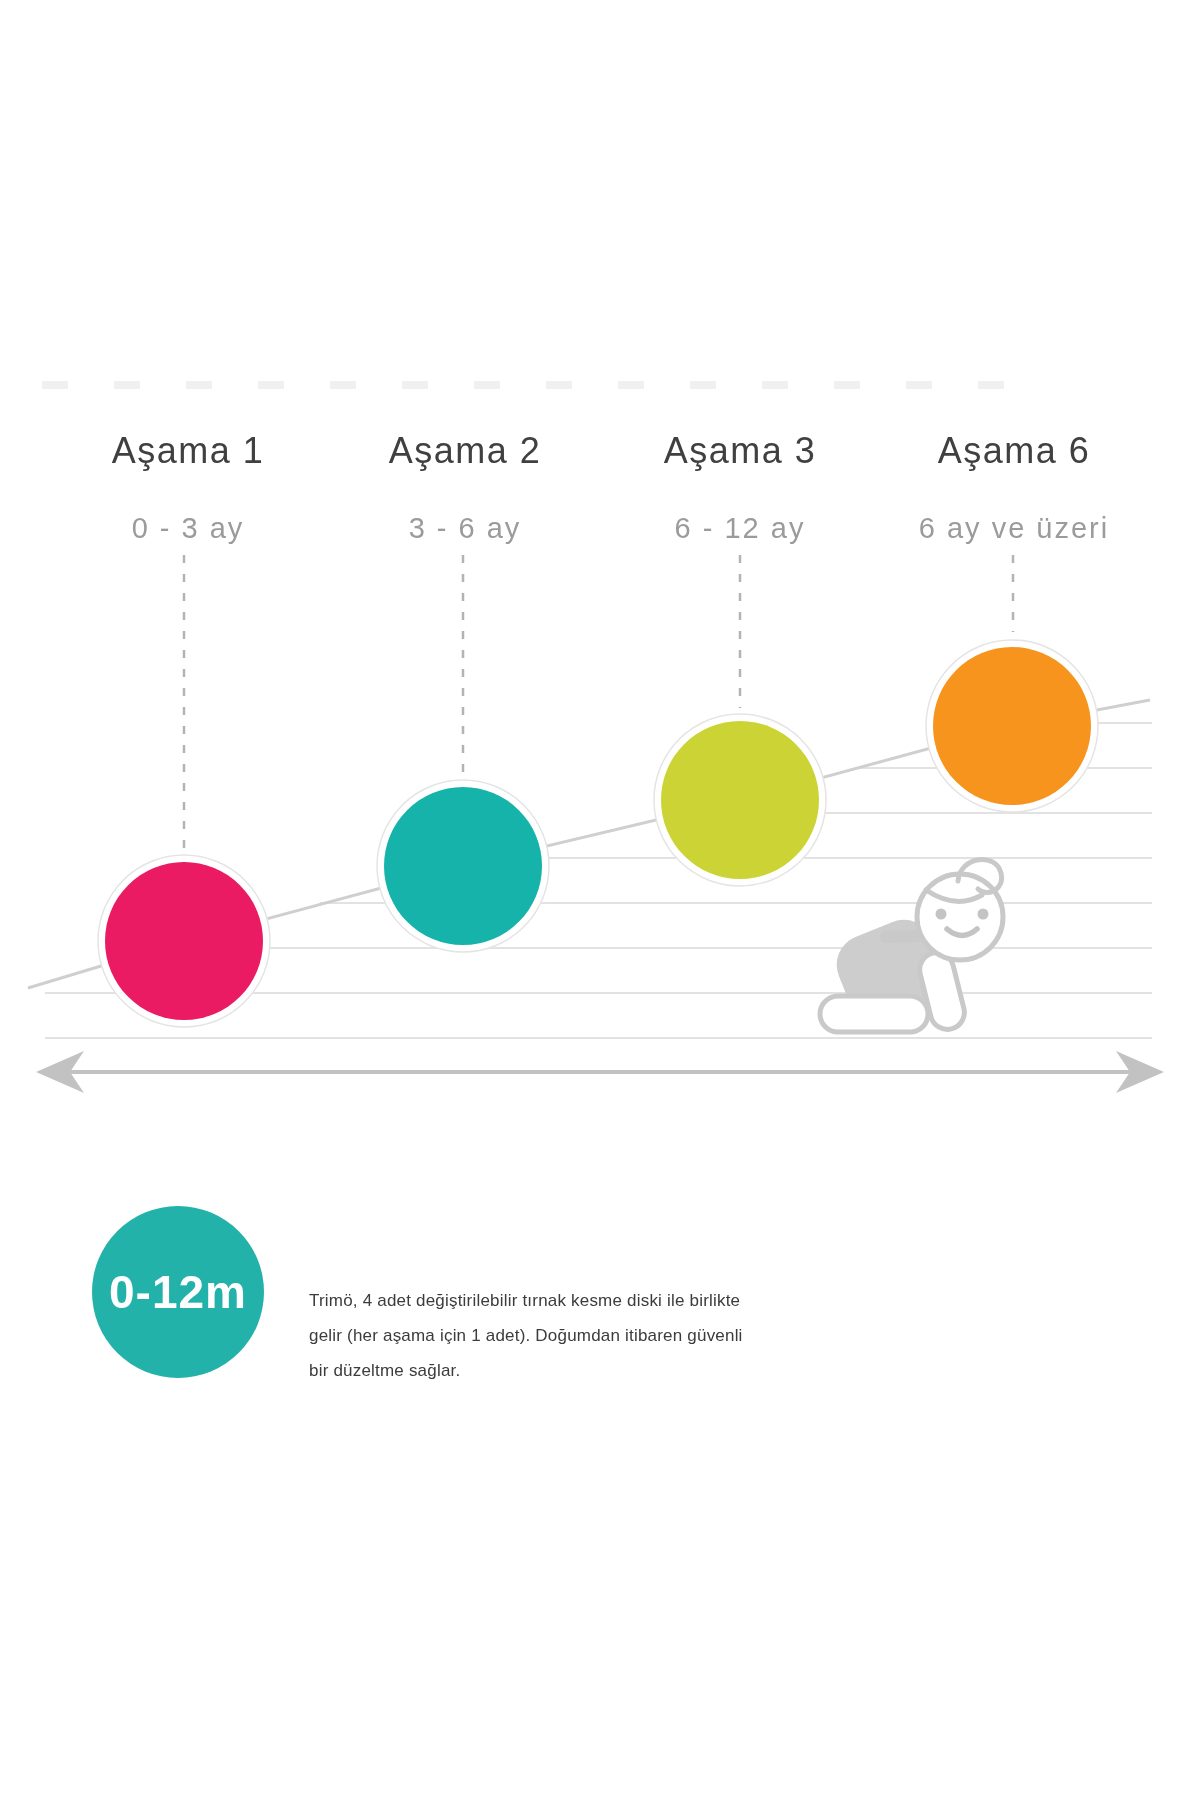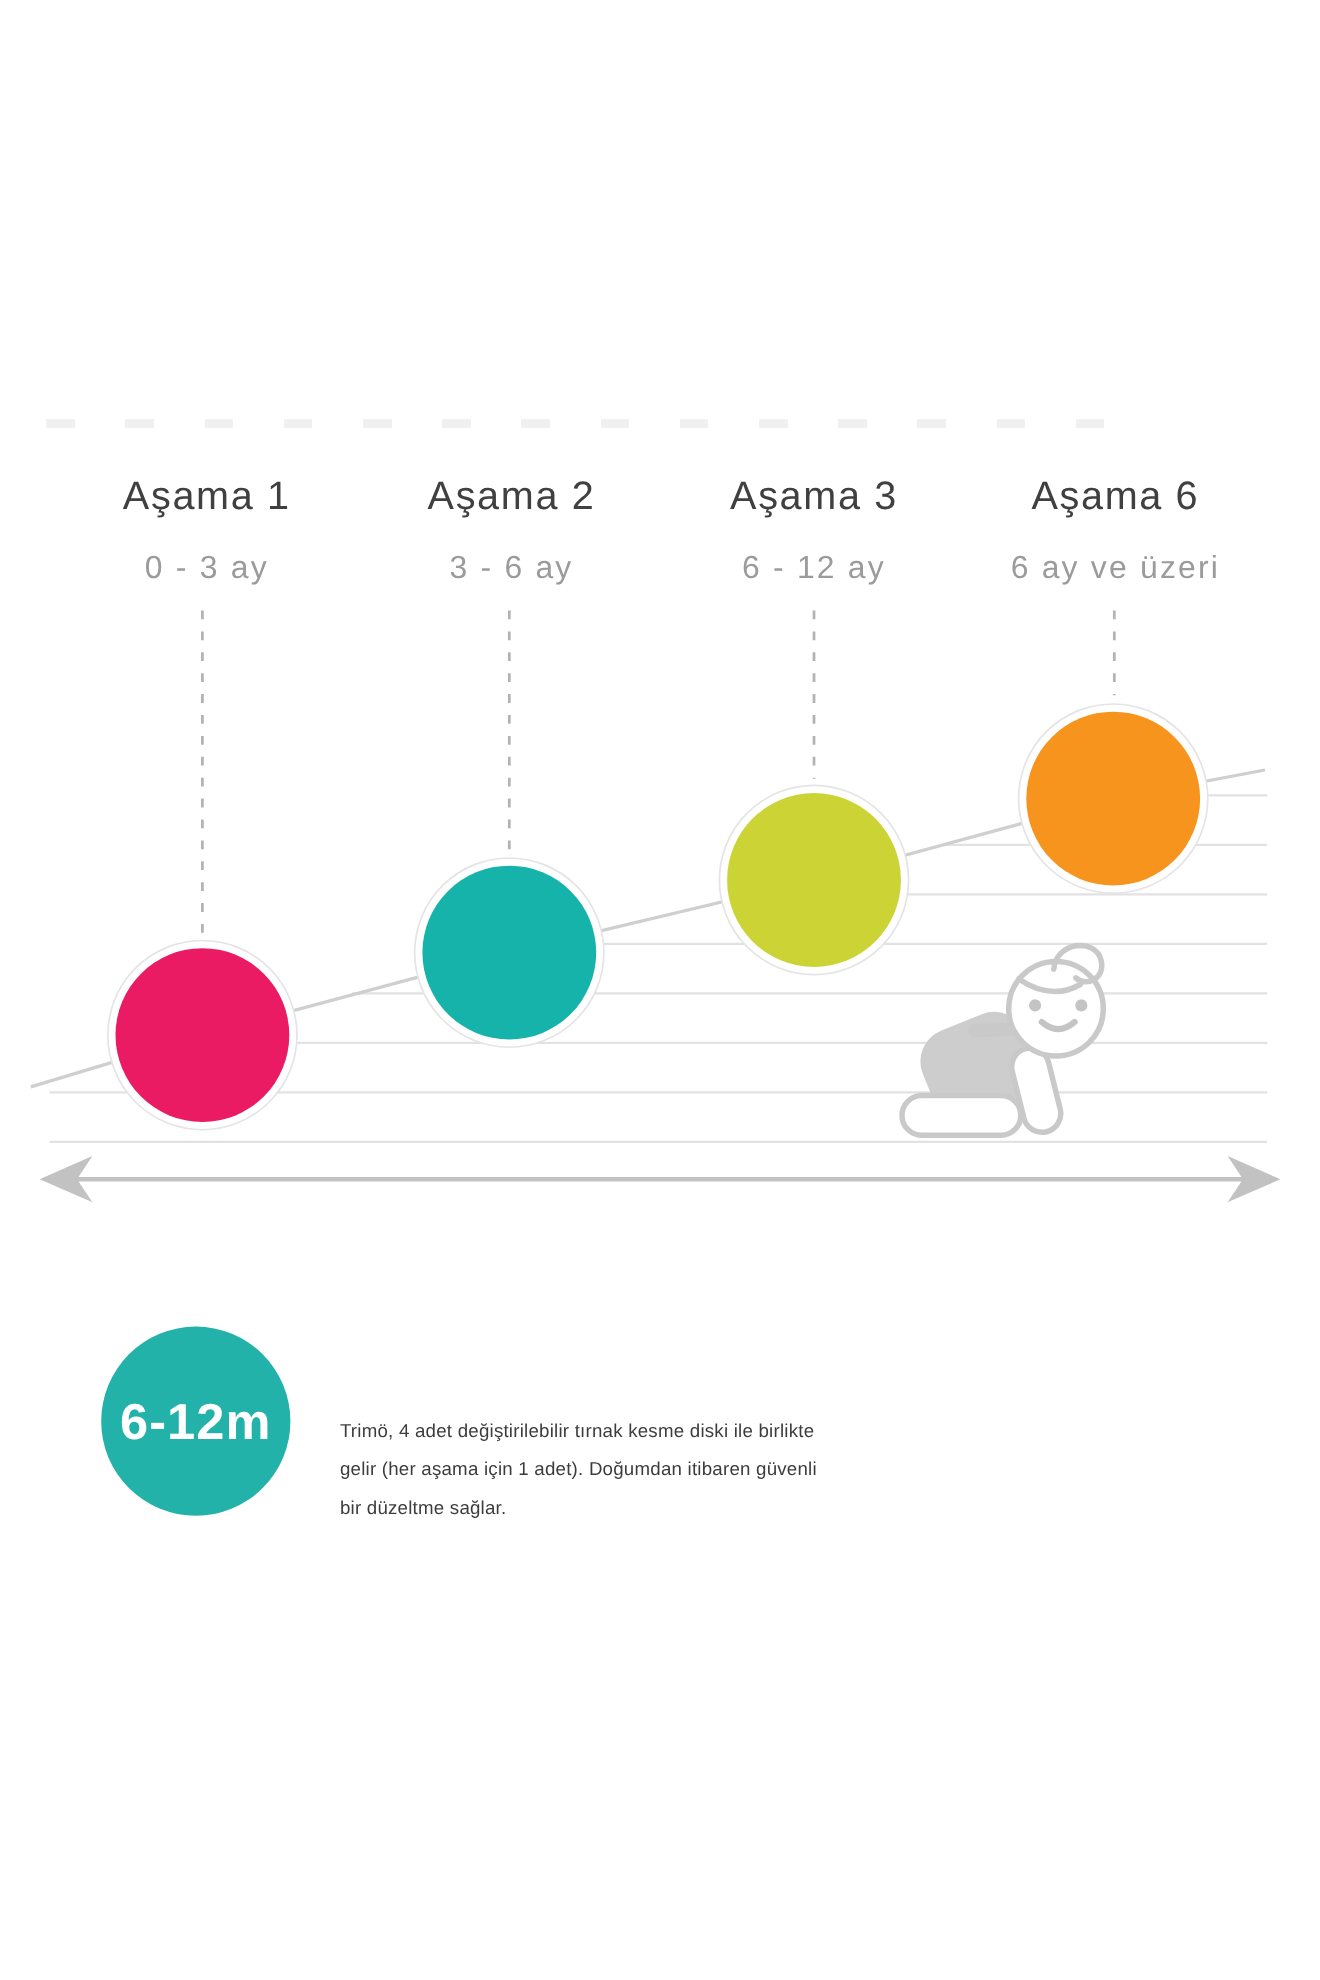--- a/index.html
+++ b/index.html
@@ -12,21 +12,21 @@
     position:absolute;left:42px;top:381px;width:990px;height:8px;
     background:repeating-linear-gradient(90deg,#f0f0f0 0 26px,transparent 26px 72px);
   }
   
   .stage-col{position:absolute;width:300px;text-align:center;}
   .stage-title{
     font-size:36px;letter-spacing:1.5px;color:#404040;font-weight:400;
     white-space:nowrap;
   }
   .stage-range{
-    margin-top:28px;font-size:29px;letter-spacing:2px;color:#9b9b9b;
+    margin-top:40px;font-size:29px;letter-spacing:2px;color:#9b9b9b;
     white-space:nowrap;
   }
   .chart-svg{position:absolute;left:0;top:540px;}
   
   .age-badge{
     position:absolute;left:92px;top:1206px;width:172px;height:172px;
     border-radius:50%;display:flex;align-items:center;justify-content:center;
   }
   .age-badge-label{
     color:#ffffff;font-size:46px;font-weight:600;letter-spacing:1px;
@@ -111,21 +111,21 @@
     </g>
 
     <g>
       <line x1="58" y1="532" x2="1142" y2="532" stroke="#c2c2c2" stroke-width="4"></line>
       <polygon points="36,532 84,511 70,532 84,553" fill="#c2c2c2"></polygon>
       <polygon points="1164,532 1116,511 1130,532 1116,553" fill="#c2c2c2"></polygon>
     </g>
   </svg>
 
   <div class="age-badge" style="background: rgb(34, 178, 169);">
-    <span class="age-badge-label">6-12m</span>
+    <span class="age-badge-label">0-12m</span>
   </div>
 
 
   <div class="info-paragraph">
     <div>Trimö, 4 adet değiştirilebilir tırnak kesme diski ile birlikte</div>
     <div>gelir (her aşama için 1 adet). Doğumdan itibaren güvenli</div>
     <div>bir düzeltme sağlar.</div>
   </div>
 
 </div>

